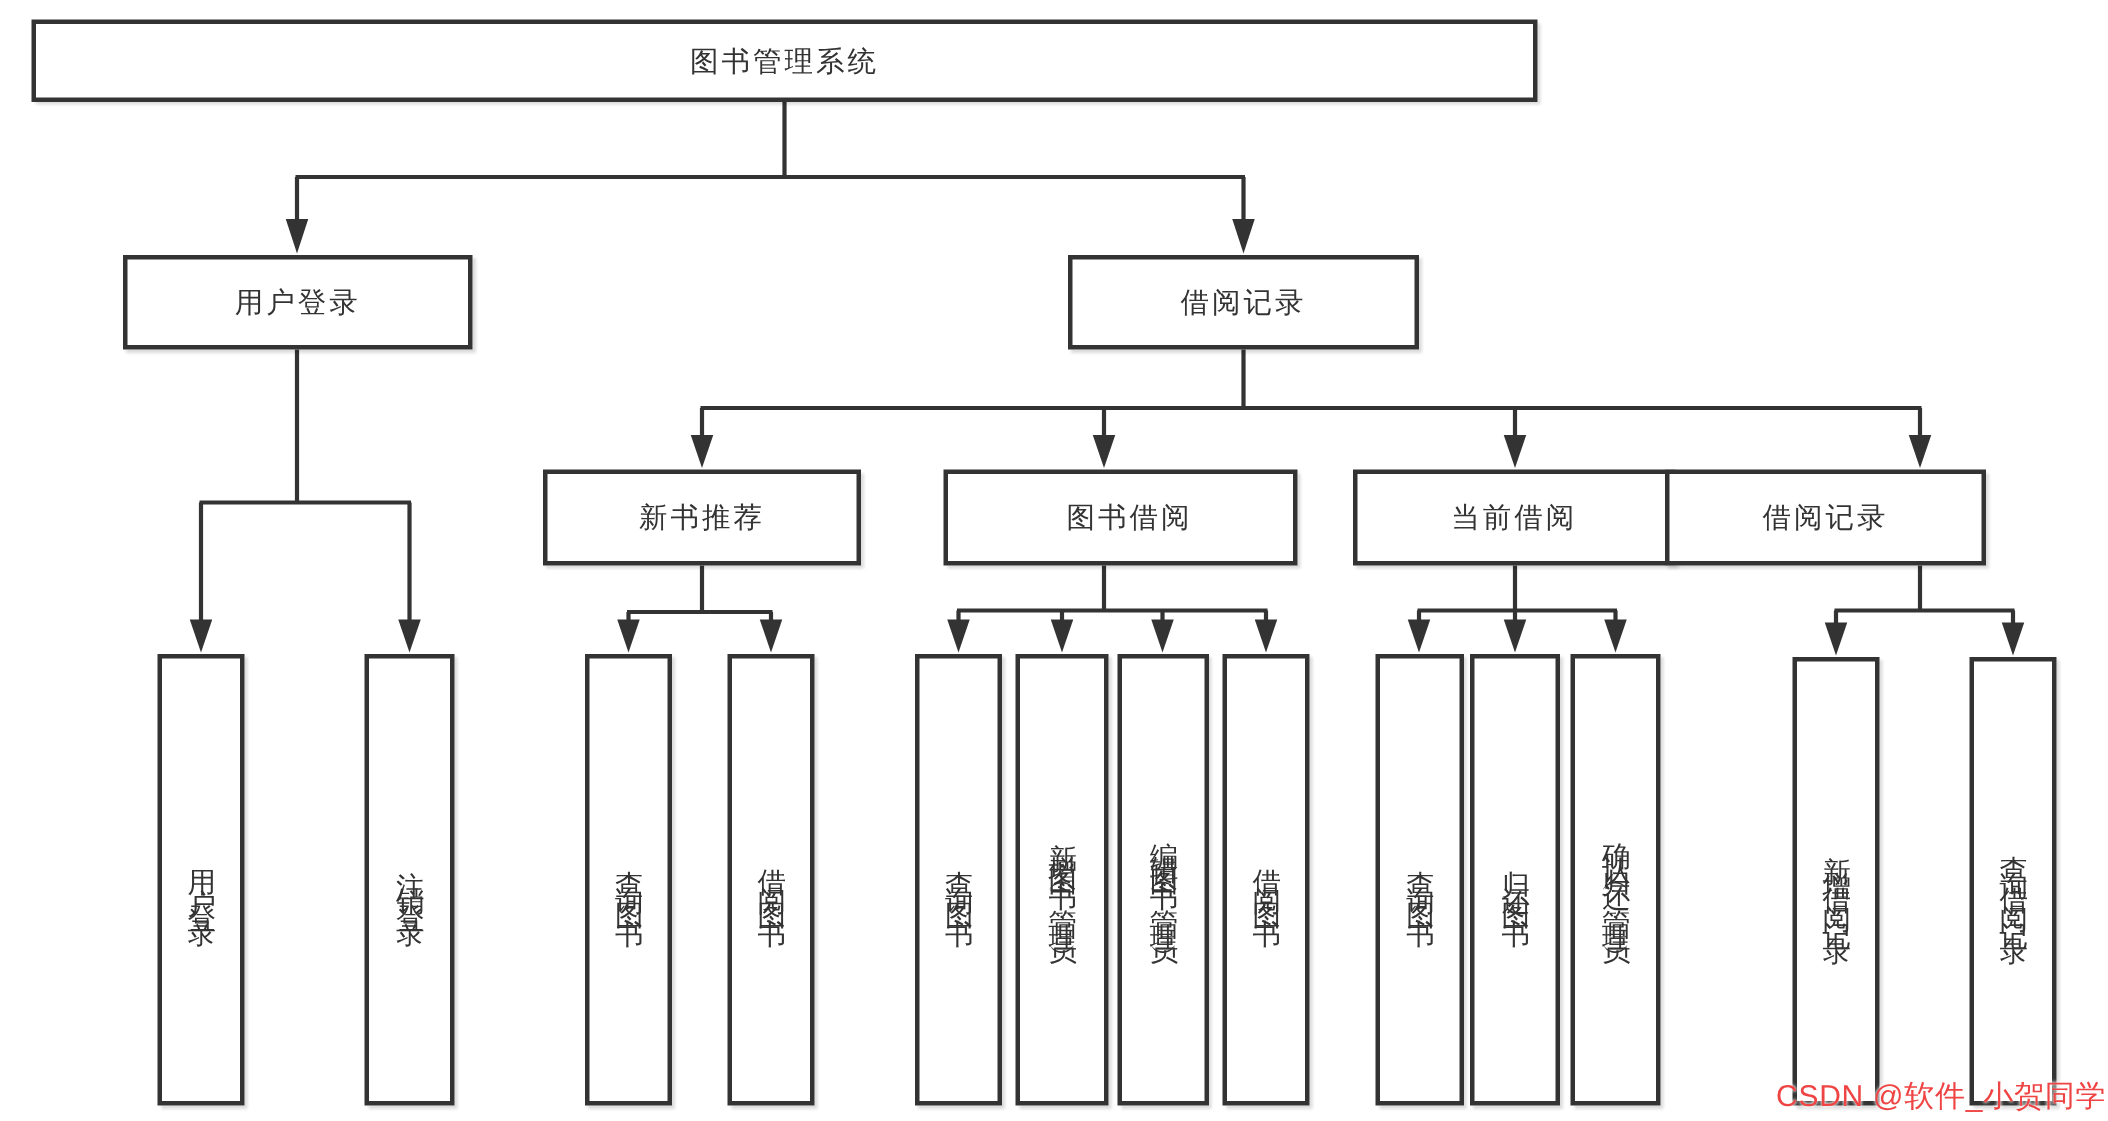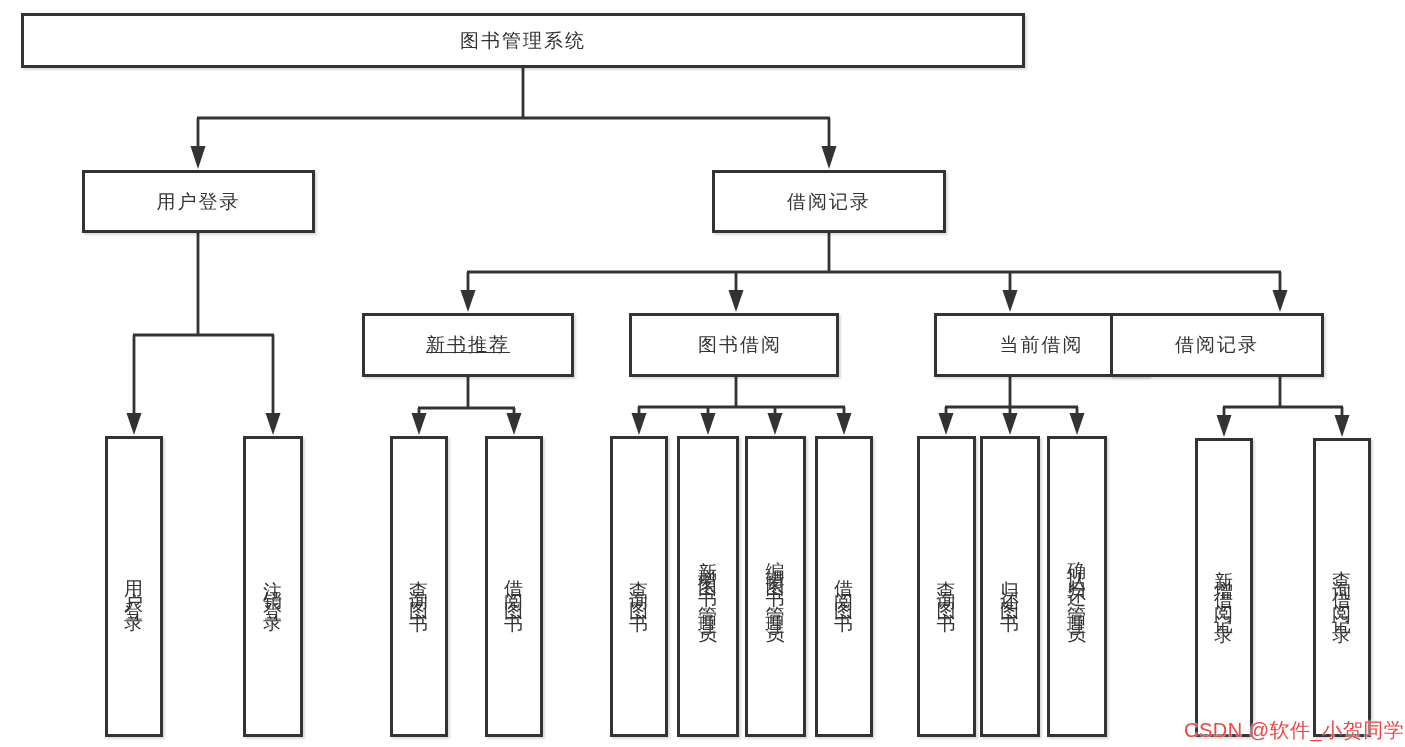--- a/index.html
+++ b/index.html
@@ -137,27 +137,27 @@
     <span class="h-label">图书管理系统</span>
   </div>
 
   <div class="box" style="left:82px; top:170px; width:233px; height:63px;">
     <span class="h-label">用户登录</span>
   </div>
   <div class="box" style="left:712px; top:170px; width:234px; height:63px;">
     <span class="h-label">借阅记录</span>
   </div>
 
-  <div class="box" style="left:362px; top:313px; width:212px; height:64px;text-decoration:underline;">
+  <div class="box" style="left:362px; top:313px; width:212px; height:64px;">
     <span class="h-label">新书推荐</span>
   </div>
-  <div class="box" style="left:629px; top:313px; width:210px; height:64px;padding-left:12px;">
+  <div class="box" style="left:629px; top:313px; width:236px; height:64px;padding-left:12px;">
     <span class="h-label">图书借阅</span>
   </div>
-  <div class="box" style="left:902px; top:313px; width:215px; height:64px;margin-left:32px;">
+  <div class="box" style="left:902px; top:313px; width:215px; height:64px;">
     <span class="h-label">当前借阅</span>
   </div>
   <div class="box" style="left:1110px; top:313px; width:214px; height:64px;">
     <span class="h-label">借阅记录</span>
   </div>
 
   <div class="box" style="left:105px; top:436px; width:58px; height:301px;">
     <span class="v-label">用户登录</span>
   </div>
   <div class="box" style="left:243px; top:436px; width:60px; height:301px;">

